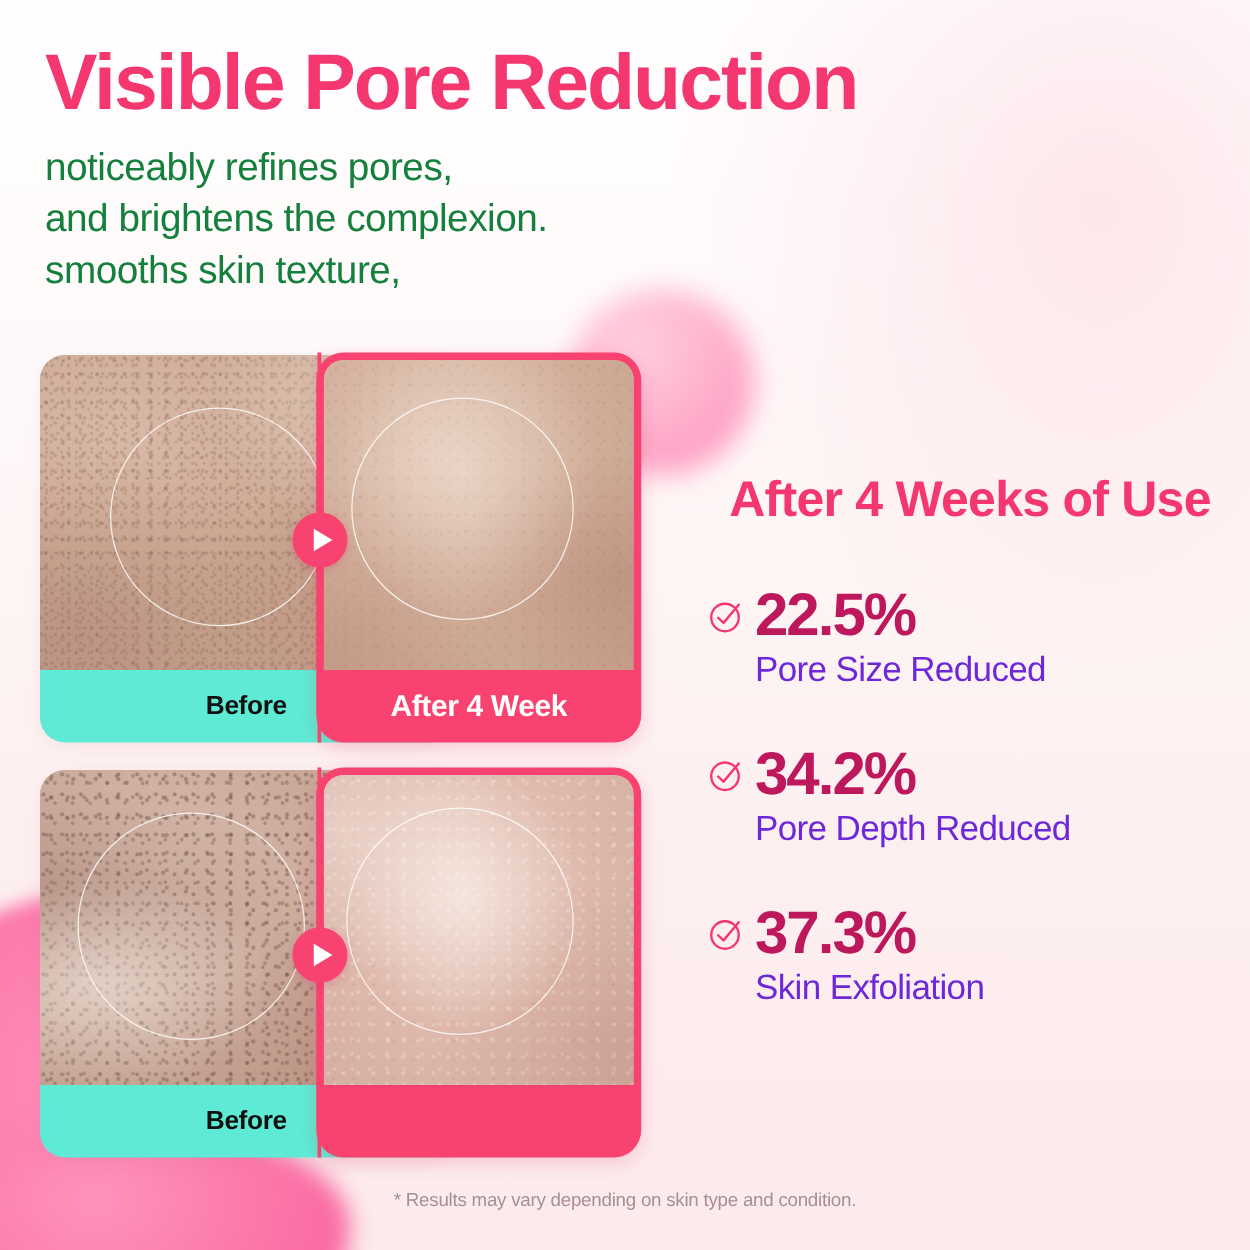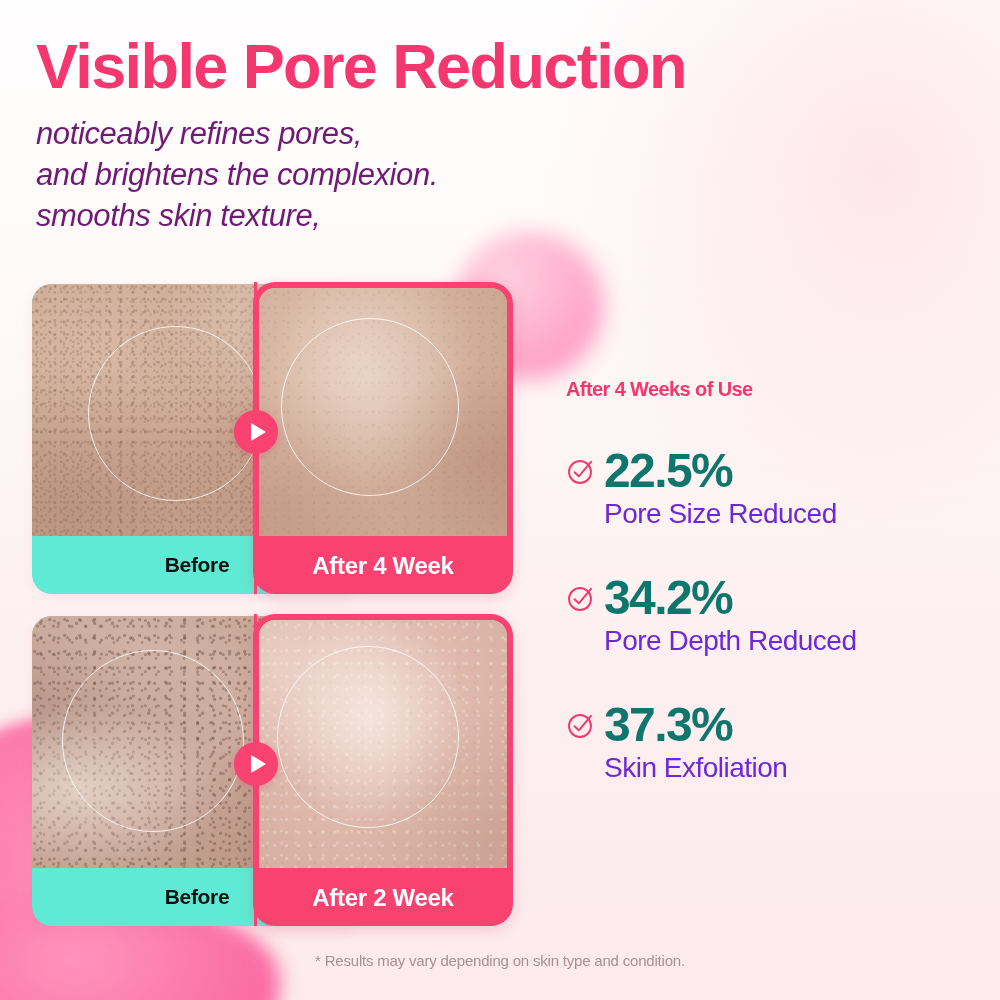--- a/index.html
+++ b/index.html
@@ -58,22 +58,22 @@
   #page { position:relative; z-index:3; width:798px; height:1000px; }
 
   
   .headline {
     position:absolute; left:36px; top:34px;
     font-size:63px; font-weight:bold; letter-spacing:-1.6px;
     color:#F4376E; line-height:1.02; white-space:nowrap;
   }
   .subhead {
     position:absolute; left:36px; top:113px;
-    font-size:31px; font-weight:400; color:#701a75;
-    line-height:1.33; letter-spacing:-.4px;font-style:italic;
+    font-size:31px; font-weight:400; color:#15803d;
+    line-height:1.33; letter-spacing:-.4px;
   }
   .subhead div { white-space:nowrap; }
 
   
   .compare-card { position:absolute; z-index:4; }
   .compare-card.c1 { left:32px; top:284px; }
   .compare-card.c2 { left:32px; top:616px; }
 
   .before-panel {
     position:absolute; left:0; top:0;
@@ -147,28 +147,28 @@
     width:0; height:0;
     border-left:15px solid #FFFFFF;
     border-top:9px solid transparent;
     border-bottom:9px solid transparent;
     margin-left:4px;
   }
 
   
   .stats { position:absolute; left:566px; top:378px; width:420px; z-index:5; }
   .stats-title {
-    font-size:20px; font-weight:bold; color:#F4376E;
-    letter-spacing:-.6px; white-space:nowrap; margin-bottom:46px;
+    font-size:40px; font-weight:bold; color:#F4376E;
+    letter-spacing:-.6px; white-space:nowrap; margin-bottom:46px;text-align:center;
   }
   .stat-row { position:relative; padding-left:38px; margin-bottom:44px; }
   .stat-row:last-child { margin-bottom:16px; }
   .check-icon { position:absolute; left:0; top:9px; width:30px; height:30px; }
   .stat-value {
-    font-size:48px; font-weight:bold; color:#0f766e;
+    font-size:48px; font-weight:bold; color:#be185d;
     letter-spacing:-1.6px; line-height:1.02;
   }
   .stat-label {
     font-size:28px; font-weight:400; color:#6d28d9;
     letter-spacing:-.5px; line-height:1.15; margin-top:2px;
     white-space:nowrap;
   }
 
   .footnote {
     position:absolute; left:0; top:952px; width:1000px;
@@ -287,21 +287,20 @@
                  radial-gradient(circle at 48% 18%, rgba(160,118,104,.14) 0 1.0px, transparent 1.6px);
                  background-size:12px 13px, 14px 12px, 16px 15px;
                  opacity:.85;"></div>
           <div class="skin-sheen" style="background:
                  radial-gradient(ellipse at 45% 40%, rgba(255,252,248,.50) 0%, rgba(255,252,248,0) 50%),
                  radial-gradient(ellipse at 8% 18%, rgba(255,250,245,.34) 0%, rgba(255,250,245,0) 40%),
                  radial-gradient(ellipse at 95% 88%, rgba(175,128,112,.24) 0%, rgba(175,128,112,0) 44%);"></div>
           <div class="circle-marker" style="left:18px; top:26px; width:182px; height:182px;"></div>
         </div>
       </div>
-      <div class="after-label">After 2 Week</div>
     </div>
 
     <div class="divider-line"></div>
     <div class="play-btn">
       <div class="play-tri"></div>
     </div>
   </div>
 
   <div class="stats">
     <div class="stats-title">After 4 Weeks of Use</div>

